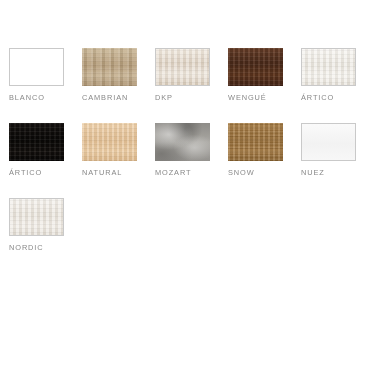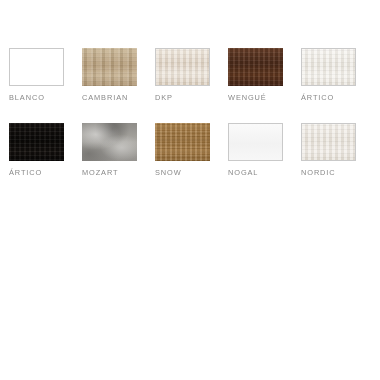--- a/index.html
+++ b/index.html
@@ -196,28 +196,32 @@
     </div>
     <div class="swatch-cell">
       <div class="swatch-chip tex-artico bordered"></div>
       <div class="swatch-label">ÁRTICO</div>
     </div>
     <div class="swatch-cell">
       <div class="swatch-chip tex-carbon"></div>
       <div class="swatch-label">ÁRTICO</div>
     </div>
     <div class="swatch-cell">
+      <div class="swatch-chip tex-natural"></div>
+      <div class="swatch-label">NATURAL</div>
+    </div>
+    <div class="swatch-cell">
       <div class="swatch-chip tex-cemento no-grain"></div>
       <div class="swatch-label">MOZART</div>
     </div>
     <div class="swatch-cell">
       <div class="swatch-chip tex-nuez"></div>
       <div class="swatch-label">SNOW</div>
     </div>
     <div class="swatch-cell">
       <div class="swatch-chip tex-snow bordered no-grain"></div>
-      <div class="swatch-label">NOGAL</div>
+      <div class="swatch-label">NUEZ</div>
     </div>
     <div class="swatch-cell">
       <div class="swatch-chip tex-nordic bordered"></div>
       <div class="swatch-label">NORDIC</div>
     </div>
   </div>
 
 </body></html>

